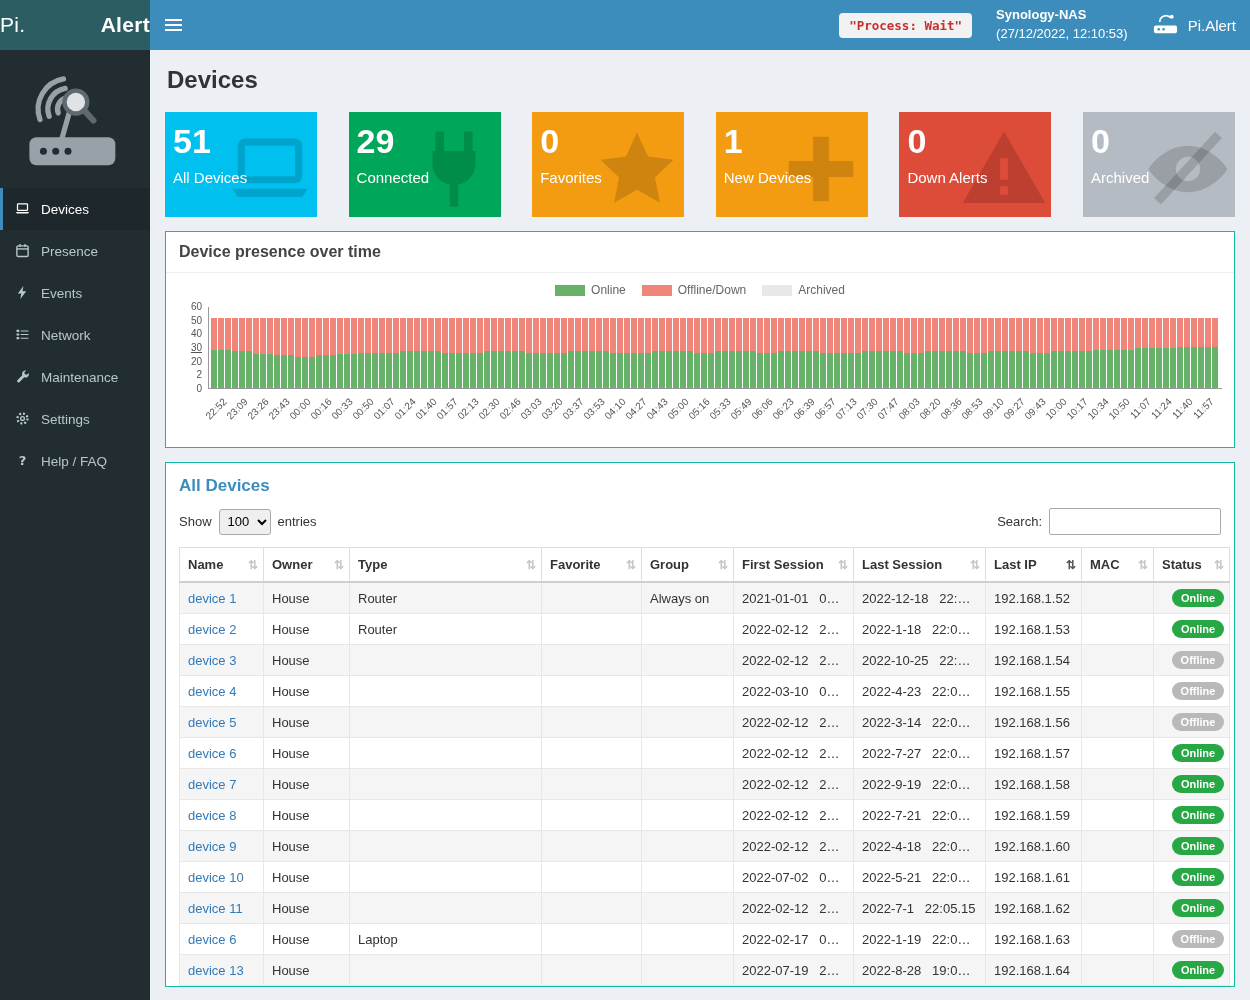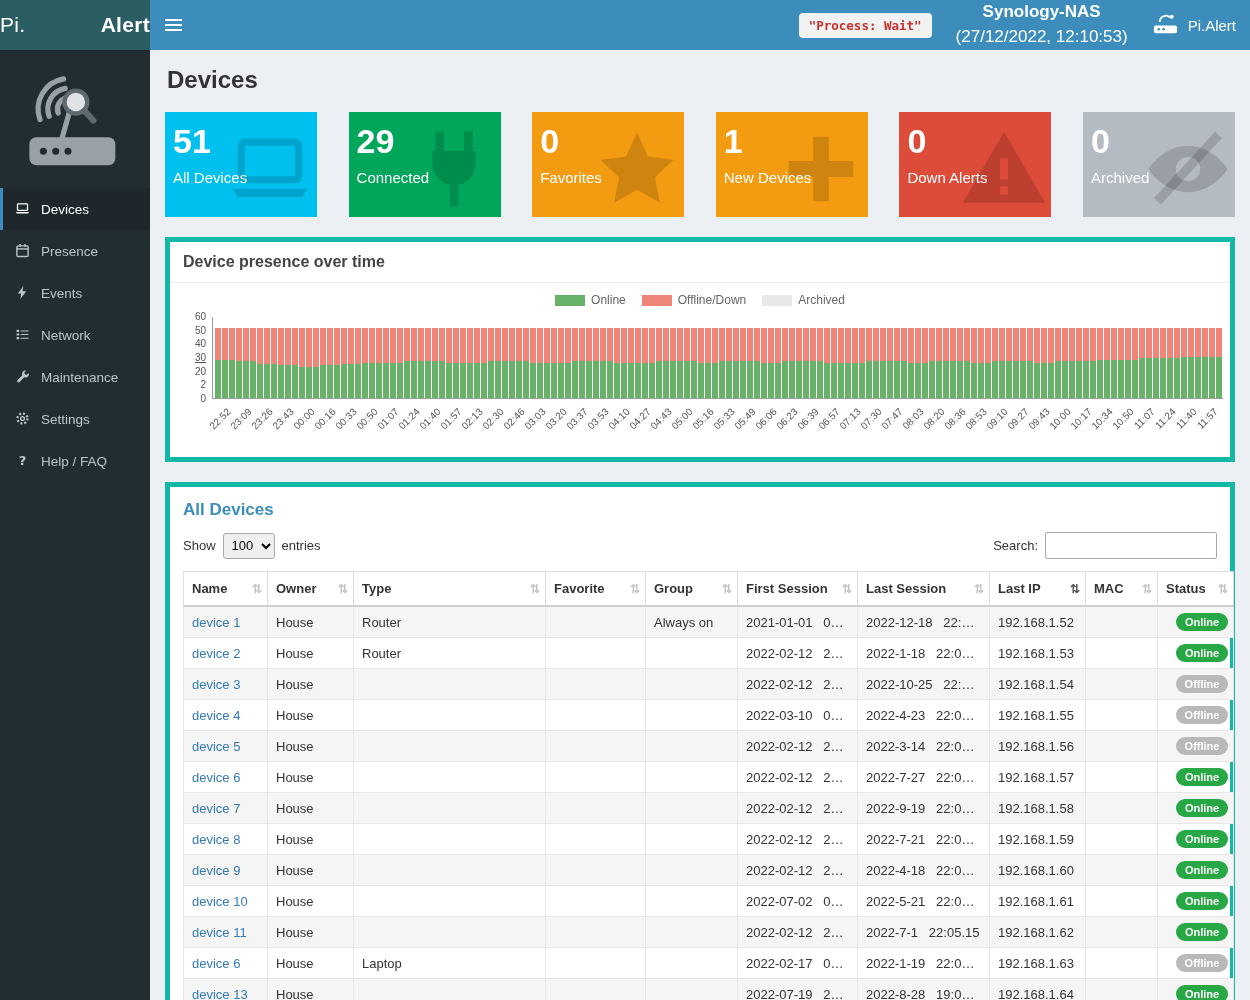--- a/index.html
+++ b/index.html
@@ -7,21 +7,21 @@
 
   
   .topbar{position:fixed;top:0;left:0;width:1250px;height:50px;display:flex;z-index:20}
   .logo{width:150px;height:50px;background:#2b5d63;color:#fff;display:flex;align-items:center;justify-content:space-between;font-size:21px;letter-spacing:.3px}
   .logo b{font-weight:bold}
   .navbar{flex:1;background:#3c8dbc;display:flex;align-items:center}
   .hamburger{width:46px;height:50px;display:flex;flex-direction:column;align-items:center;justify-content:center;gap:3px;background:transparent;border:0;cursor:pointer}
   .hamburger span{display:block;width:17px;height:2px;background:#fff}
   .nav-right{margin-left:auto;display:flex;align-items:center;gap:24px;padding-right:14px}
   .process-badge{font-family:"DejaVu Sans Mono",monospace;font-size:12.5px;font-weight:bold;color:#c9302c;background:#f2f2f2;border-radius:4px;padding:5px 10px}
-  .nas-block{color:#fff;font-size:17px;line-height:1.45;text-align:center}
+  .nas-block{color:#fff;font-size:13px;line-height:1.45;text-align:left}
   .nas-name{font-weight:bold}
   .brand-right{display:flex;align-items:center;gap:9px;color:#fff;font-size:15px}
   .brand-right svg{width:27px;height:24px}
 
   
   .sidebar{position:fixed;top:50px;left:0;width:150px;height:950px;background:#222d32;z-index:10}
   .logo-art{height:138px;display:flex;align-items:center;justify-content:center;padding-top:10px}
   .logo-art svg{width:114px;height:104px}
   .menu{display:flex;flex-direction:column}
   .menu-item{display:flex;align-items:center;gap:10px;padding:13px 12px;color:#b8c7ce;font-size:13.5px;text-decoration:none;border-left:3px solid transparent;cursor:pointer}
@@ -35,21 +35,21 @@
 
   
   .stats-row{display:flex;justify-content:space-between}
   .stat-card{position:relative;width:152px;height:105px;color:#fff;padding:10px 8px;overflow:hidden;cursor:pointer}
   .stat-value{position:relative;z-index:2;font-size:34px;font-weight:bold;line-height:1.15}
   .stat-label{position:relative;z-index:2;font-size:15px;margin-top:8px}
   .stat-icon{position:absolute;right:4px;top:14px;width:86px;height:86px;color:rgba(0,0,0,0.15);z-index:1}
   .stat-icon svg{width:100%;height:100%}
 
   
-  .panel{background:#fff;border:5px solid #14b8a6;margin-top:20px}
+  .panel{background:#fff;border:1px solid #14b8a6;margin-top:14px}
   .panel-header{padding:11px 13px;font-size:16px;font-weight:600;color:#444;border-bottom:1px solid #eee}
   .panel-body{padding:8px 12px 8px}
 
   
   .legend{display:flex;justify-content:center;gap:16px;font-size:12px;color:#666;margin:2px 0 10px}
   .legend-item{display:inline-flex;align-items:center;gap:6px}
   .legend-swatch{width:30px;height:11px;display:inline-block}
   .chart{display:flex;margin-top:2px}
   .y-axis{position:relative;width:30px;height:82px;flex-shrink:0}
   .ytick{position:absolute;right:6px;font-size:10px;color:#555;line-height:10px;height:10px}

